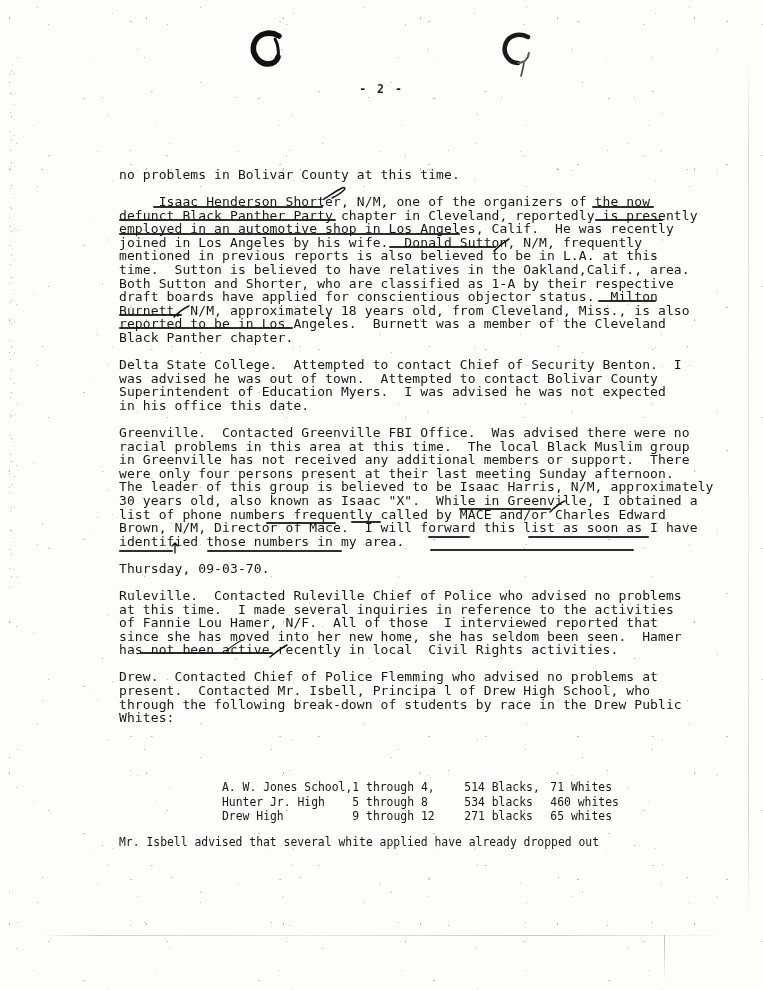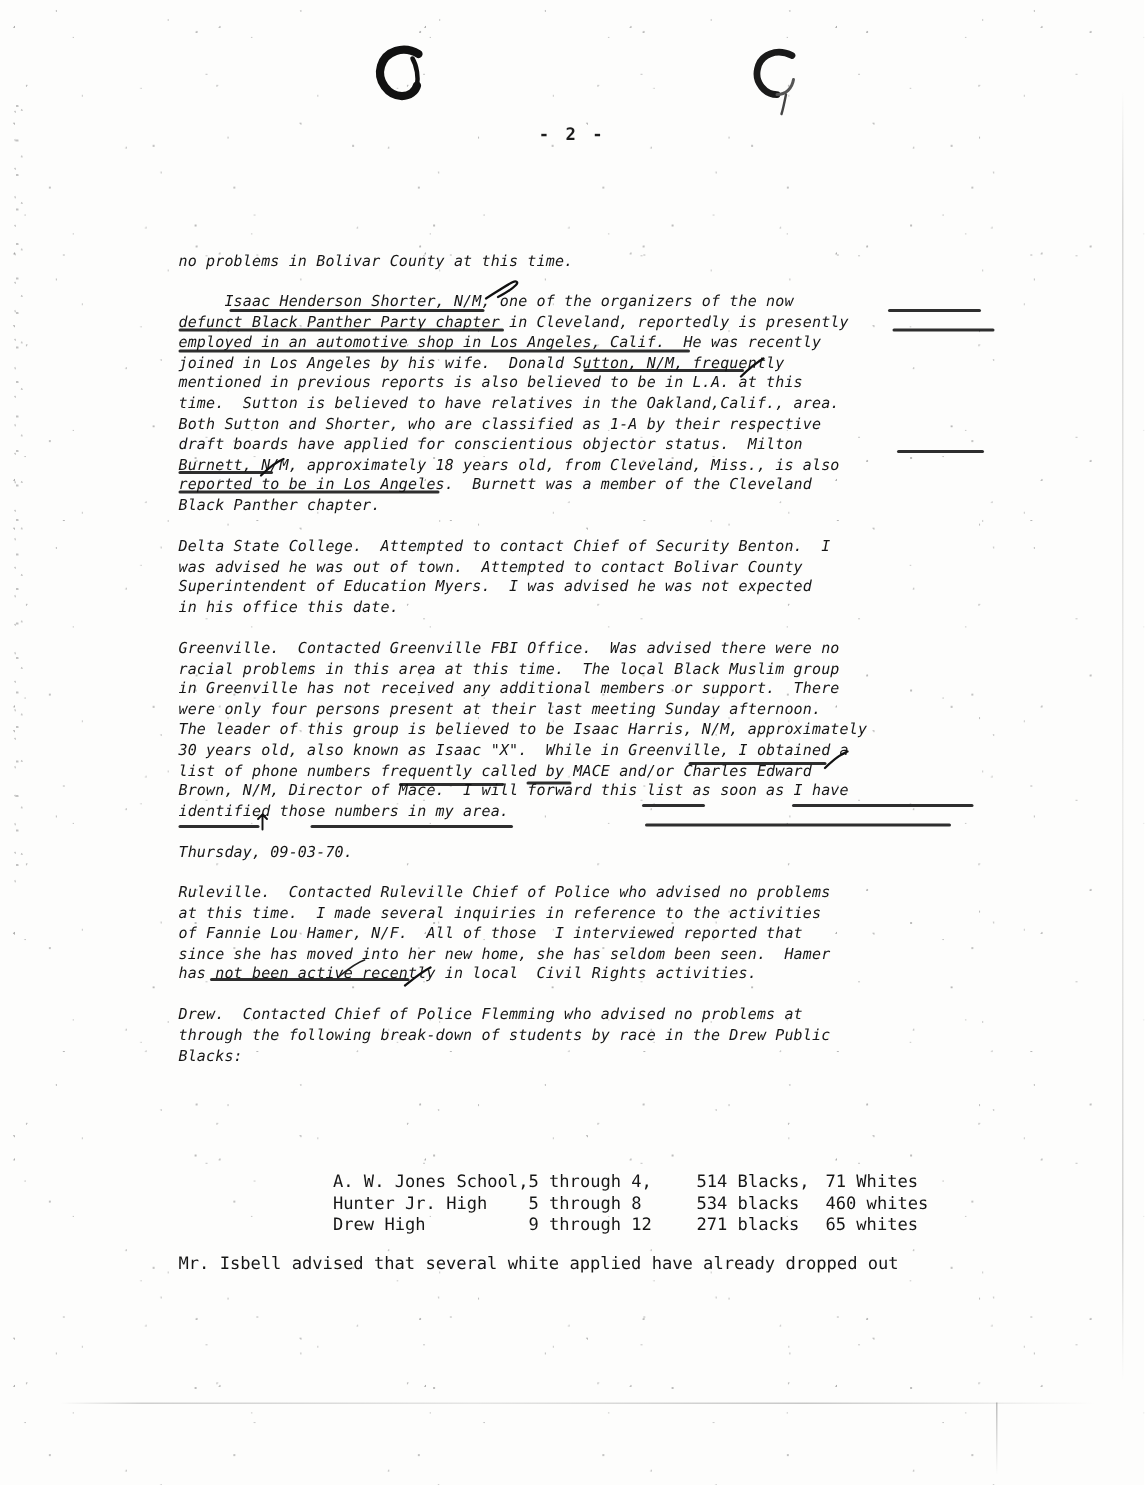--- a/index.html
+++ b/index.html
@@ -109,26 +109,25 @@
 
   
   .body {
     position: absolute;
     left: 119px;
     top: 168px;
     width: 560px;
   }
   .para {
     margin: 0 0 13.5px 0;
-    font-size: 10px;
+    font-size: 13px;
     line-height: 13.6px;
     white-space: pre-wrap;
     letter-spacing: .1px;
     color: #161616;
-    font-style: italic;
   }
   .para.tight { margin-bottom: 0; }
 
   .line { display: block; white-space: pre; }
 
   
   .ink {
     position: absolute;
     background: #111;
     border-radius: 1px;
@@ -196,29 +195,29 @@
     <p class="para"><span class="line">     Isaac Henderson Shorter, N/M, one of the organizers of the now</span><span class="line">defunct Black Panther Party chapter in Cleveland, reportedly is presently</span><span class="line">employed in an automotive shop in Los Angeles, Calif.  He was recently</span><span class="line">joined in Los Angeles by his wife.  Donald Sutton, N/M, frequently</span><span class="line">mentioned in previous reports is also believed to be in L.A. at this</span><span class="line">time.  Sutton is believed to have relatives in the Oakland,Calif., area.</span><span class="line">Both Sutton and Shorter, who are classified as 1-A by their respective</span><span class="line">draft boards have applied for conscientious objector status.  Milton</span><span class="line">Burnett, N/M, approximately 18 years old, from Cleveland, Miss., is also</span><span class="line">reported to be in Los Angeles.  Burnett was a member of the Cleveland</span><span class="line">Black Panther chapter.</span></p>
 
     <p class="para"><span class="line">Delta State College.  Attempted to contact Chief of Security Benton.  I</span><span class="line">was advised he was out of town.  Attempted to contact Bolivar County</span><span class="line">Superintendent of Education Myers.  I was advised he was not expected</span><span class="line">in his office this date.</span></p>
 
     <p class="para"><span class="line">Greenville.  Contacted Greenville FBI Office.  Was advised there were no</span><span class="line">racial problems in this area at this time.  The local Black Muslim group</span><span class="line">in Greenville has not received any additional members or support.  There</span><span class="line">were only four persons present at their last meeting Sunday afternoon.</span><span class="line">The leader of this group is believed to be Isaac Harris, N/M, approximately</span><span class="line">30 years old, also known as Isaac "X".  While in Greenville, I obtained a</span><span class="line">list of phone numbers frequently called by MACE and/or Charles Edward</span><span class="line">Brown, N/M, Director of Mace.  I will forward this list as soon as I have</span><span class="line">identified those numbers in my area.</span></p>
 
     <p class="para">Thursday, 09-03-70.</p>
 
     <p class="para"><span class="line">Ruleville.  Contacted Ruleville Chief of Police who advised no problems</span><span class="line">at this time.  I made several inquiries in reference to the activities</span><span class="line">of Fannie Lou Hamer, N/F.  All of those  I interviewed reported that</span><span class="line">since she has moved into her new home, she has seldom been seen.  Hamer</span><span class="line">has not been active recently in local  Civil Rights activities.</span></p>
 
-    <p class="para tight"><span class="line">Drew.  Contacted Chief of Police Flemming who advised no problems at</span><span class="line">through the following break-down of students by race in the Drew Public</span><span class="line">Blacks:</span></p>
+    <p class="para tight"><span class="line">Drew.  Contacted Chief of Police Flemming who advised no problems at</span><span class="line">present.  Contacted Mr. Isbell, Principa l of Drew High School, who</span><span class="line">through the following break-down of students by race in the Drew Public</span><span class="line">Whites:</span></p>
 
   </div>
 
   <table class="school-table">
     <tbody>
       <tr>
         <td class="col-school">A. W. Jones School,</td>
-        <td class="col-grades">5 through 4,</td>
+        <td class="col-grades">1 through 4,</td>
         <td class="col-black">514 Blacks,</td>
         <td class="col-white">71 Whites</td>
       </tr>
       <tr>
         <td class="col-school">Hunter Jr. High</td>
         <td class="col-grades">5 through 8</td>
         <td class="col-black">534 blacks</td>
         <td class="col-white">460 whites</td>
       </tr>
       <tr>

